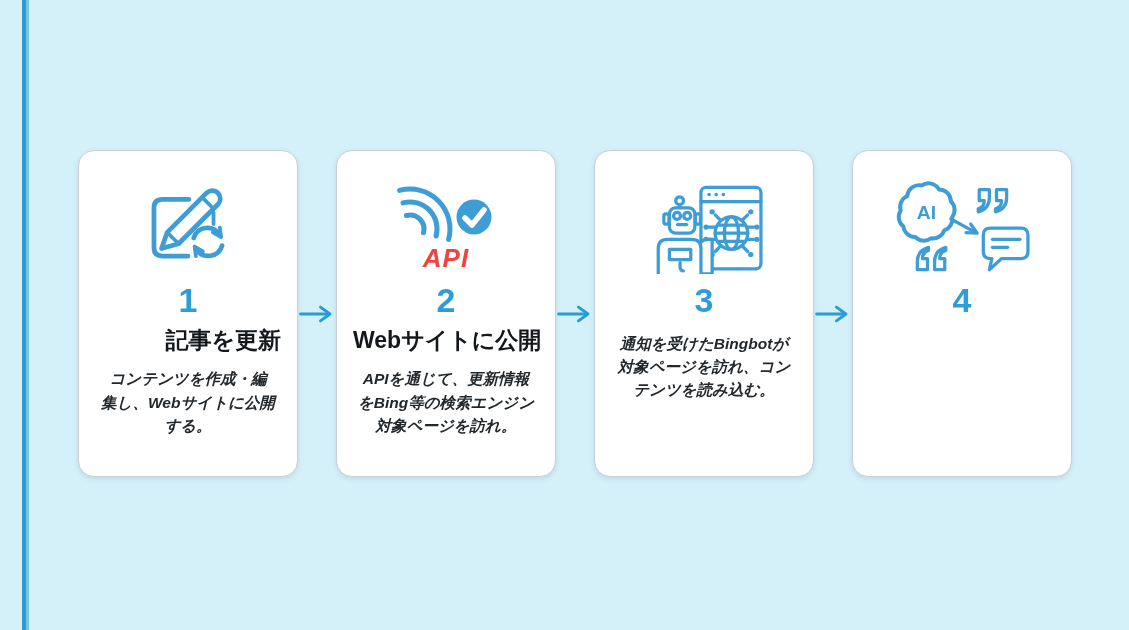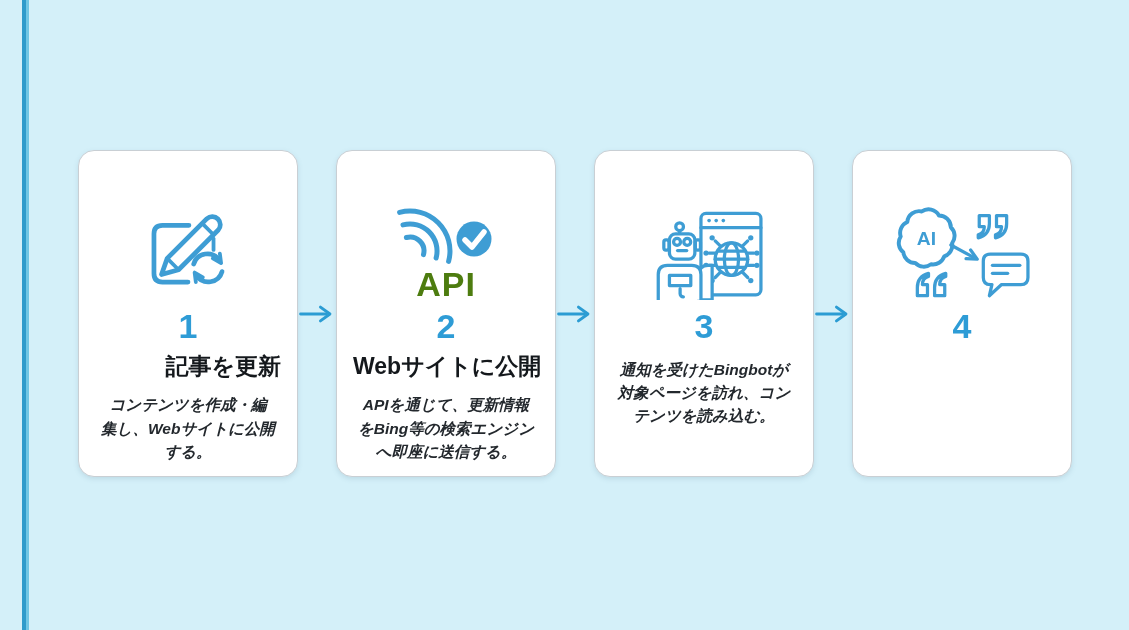--- a/index.html
+++ b/index.html
@@ -15,33 +15,33 @@
   .flow-row{
     position:absolute;left:78px;top:150px;
     display:flex;align-items:stretch;
   }
   .step-card{
     width:220px;height:327px;box-sizing:border-box;
     background:#FFFFFF;
     border:1.5px solid #C9CFD4;
     border-radius:16px;
     box-shadow:0 2px 5px rgba(90,125,150,0.18);
-    padding:40px 16px 0;
+    padding:14px 16px 0;
     text-align:center;
   }
   .connector{
     width:38px;display:flex;align-items:center;justify-content:center;
   }
   .icon-wrap{
     height:114px;display:flex;flex-direction:column;
     align-items:center;justify-content:center;
   }
   .api-label{
-    color:#4d7c0f;font-weight:bold;font-size:34px;line-height:1;
-    letter-spacing:1px;margin-top:2px;
+    color:#ef4444;font-weight:bold;font-size:26px;line-height:1;
+    letter-spacing:1px;margin-top:2px;font-style:italic;
   }
   .step-number{
     color:#2E9CD6;font-weight:bold;font-size:34px;line-height:1.05;
     margin-top:4px;
   }
   .step-title{
     color:#14181C;font-weight:bold;font-size:23px;line-height:1.2;
     margin-top:8px;white-space:nowrap;text-align:right;
   }
   .step-desc{
@@ -100,21 +100,21 @@
         <path class="st" d="M9.6,17.4 A40,40 0 0 1 58.6,66.4"></path>
         <circle class="sfill" cx="84" cy="44" r="17.5"></circle>
         <path d="M75,45 L82,52 L94,37" fill="none" stroke="#FFFFFF" stroke-width="5.5" stroke-linecap="round" stroke-linejoin="round"></path>
       </svg>
       <div class="api-label">API</div>
     </div>
     <div class="step-number">2</div>
     <div class="step-title">Webサイトに公開</div>
     <div class="step-desc">APIを通じて、更新情報
 をBing等の検索エンジン
-へ即座に送信する。</div>
+対象ページを訪れ。</div>
   </div>
 
   <div class="connector">
     <svg width="40" height="24" viewBox="0 0 44 24">
       <path class="arrow-line" d="M3,12 H33"></path>
       <path class="arrow-line" d="M26,4 L37,12 L26,20"></path>
     </svg>
   </div>
 
   <div class="step-card">

